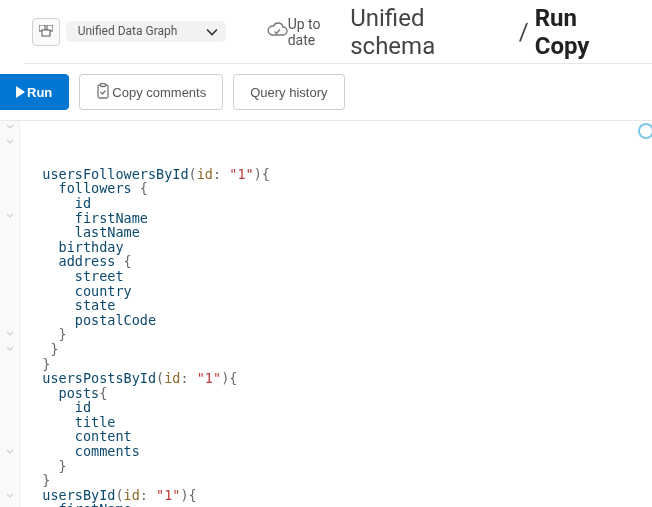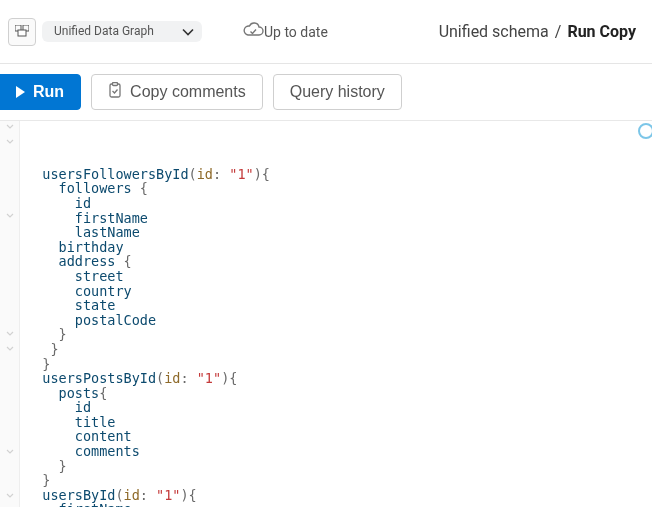--- a/index.html
+++ b/index.html
@@ -1,28 +1,28 @@
 <!DOCTYPE html>
 <html><head>
 <meta charset="utf-8">
 <style>
   * { box-sizing: border-box; margin: 0; padding: 0; }
   html, body { width: 652px; height: 507px; font-family: -apple-system, BlinkMacSystemFont, "Segoe UI", Roboto, sans-serif; background: #fff; color: #333; overflow: hidden; }
-  .topbar { display: flex; align-items: center; height: 64px; border-bottom: 1px solid #e5e5e5; padding: 0 8px; }
+  .topbar { display: flex; align-items: center; height: 64px; border-bottom: 1px solid #e5e5e5; padding: 0 8px; margin-left: 24px; }
   .icon-btn { width: 28px; height: 28px; display:flex; align-items:center; justify-content:center; border:1px solid #d0d0d0; border-radius:4px; background:#fafafa; margin-right:6px; }
   .project-pill { display:flex; align-items:center; background:#f1f2f3; border-radius:6px; padding:4px 20px 4px 12px; min-width:160px; position:relative; margin-right:16px; }
   .project-pill .labels { display:flex; flex-direction:column; line-height:1.15; }
   .project-pill .title { font-size:12px; color:#555; }
   .project-pill .env { font-size:15px; font-weight:500; color:#222; }
   .project-pill .chevron { position:absolute; right:8px; top:50%; transform:translateY(-50%); }
   .sync { display:flex; align-items:center; color:#555; font-size:14px; margin-right:auto; margin-left:24px; }
-  .breadcrumb { font-size:16px; color:#444; display:flex; align-items:center; gap:6px; padding-right:8px; }
+  .breadcrumb { font-size:24px; color:#444; display:flex; align-items:center; gap:6px; padding-right:8px; }
   .breadcrumb .strong { font-weight:700; color:#222; }
   .actionbar { display:flex; align-items:center; gap:10px; padding:10px 0 10px 0; border-bottom:1px solid #e8e8e8; }
-  .btn { display:flex; align-items:center; gap:8px; height:36px; padding:0 16px; border-radius:4px; border:1px solid #cfcfcf; background:#fff; font-size:16px; color:#555; cursor:pointer; }
+  .btn { display:flex; align-items:center; gap:2px; height:36px; padding:0 16px; border-radius:4px; border:1px solid #cfcfcf; background:#fff; font-size:13px; color:#555; cursor:pointer; }
   .btn.primary { background:#0176d3; border-color:#0176d3; color:#fff; font-weight:600; border-top-left-radius:0; border-bottom-left-radius:0; margin-left:-1px; }
   .btn.primary .tri { width:0;height:0;border-left:9px solid #fff;border-top:6px solid transparent;border-bottom:6px solid transparent; }
   .editor-wrap { display:flex; height: calc(507px - 64px - 57px); }
   .gutter { width:20px; background:#fafafa; border-right:1px solid #eee; display:flex; flex-direction:column; align-items:center; padding-top:2px; }
   .fold { width:8px; height:8px; margin-bottom:7px; opacity:.35; }
   .fold svg { display:block; }
   .code { flex:1; font-family: Consolas, Menlo, Monaco, monospace; font-size:13.5px; line-height:14.6px; white-space:pre; color:#6a6a6a; padding:2px 0 0 6px; overflow:hidden; position:relative; }
   .tok-field { color:#0c4a6e; }
   .tok-arg { color:#8e6a2a; }
   .tok-str { color:#c43a3a; }

